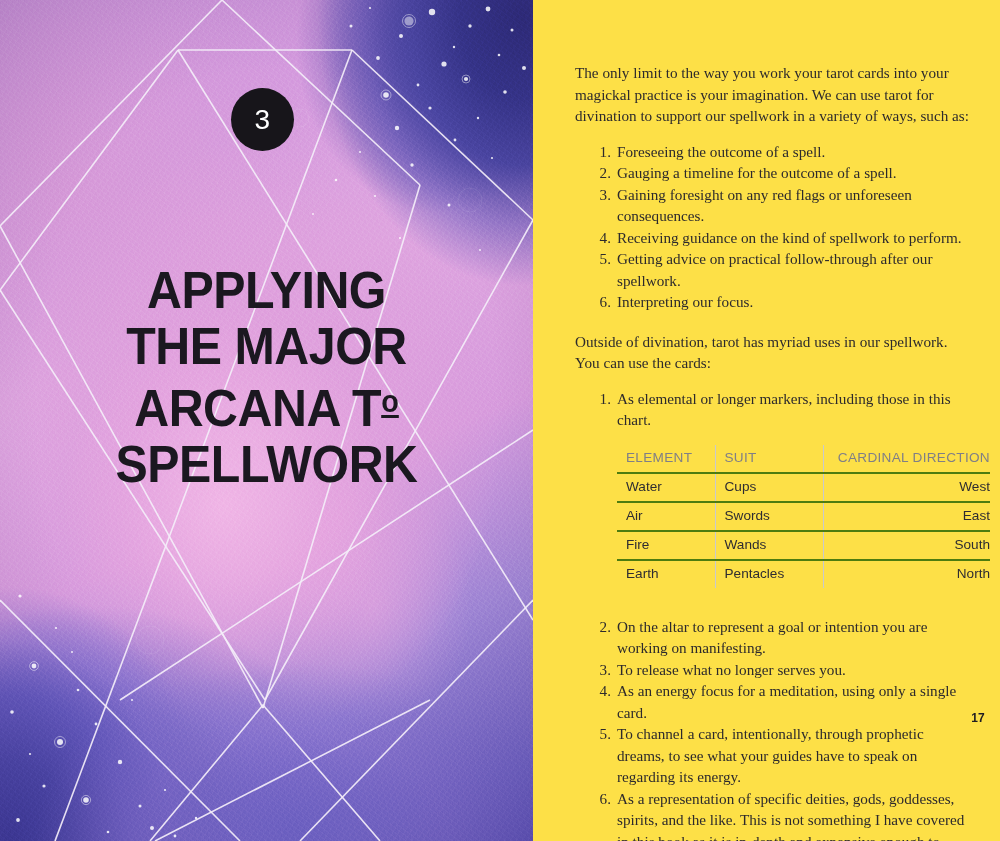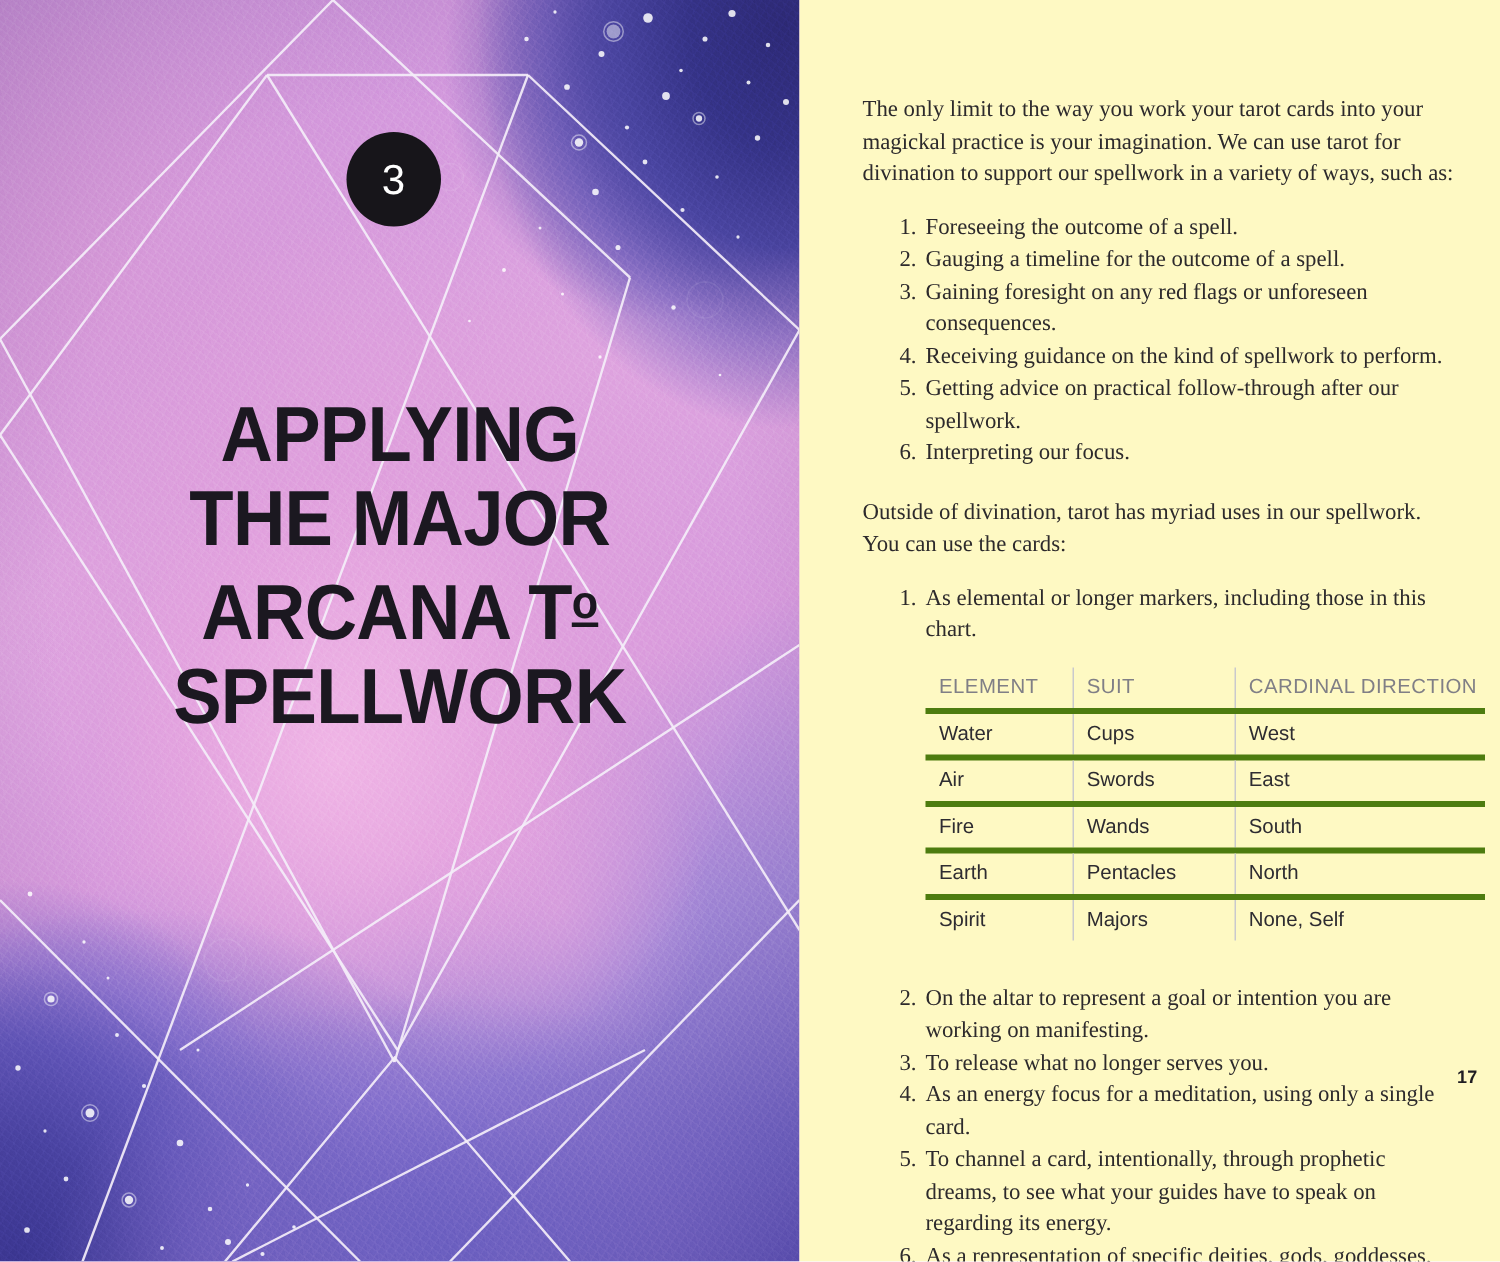--- a/index.html
+++ b/index.html
@@ -152,21 +152,21 @@
     letter-spacing: 0;
   }
 
   
   #right-page {
     position: absolute;
     left: 533px;
     top: 0;
     width: 467px;
     height: 841px;
-    background: #fef9c3;
+    background: #fde047;
   }
   #body-col {
     position: absolute;
     left: 42px;   
     top: 62px;
     width: 400px;
   }
 
   p.para {
     margin: 0 0 0 0;
@@ -215,26 +215,26 @@
   }
   table.chart col.c1 { width: 98px; }
   table.chart col.c2 { width: 108px; }
   table.chart col.c3 { width: 167px; }
 
   table.chart th, table.chart td {
     text-align: left;
     padding: 3px 0 3px 9px;
     font-size: 13.6px;
     line-height: 18px;
-    border-bottom: 4px solid #4d7c0f;
+    border-bottom: 2px solid #4d7c0f;
     border-right: 1px solid #c9c9cd;
     vertical-align: middle;
     height: 21px;
   }
-  table.chart th:last-child, table.chart td:last-child { border-right: none; }
+  table.chart th:last-child, table.chart td:last-child { border-right: none; text-align: right; }
   table.chart th {
     font-weight: 400;
     color: #807f86;
     letter-spacing: 0.3px;
   }
   table.chart td {
     color: #2e2c31;
   }
   table.chart tbody tr:last-child td { border-bottom: none; }
 
@@ -421,25 +421,20 @@
           <tr>
             <td>Fire</td>
             <td>Wands</td>
             <td>South</td>
           </tr>
           <tr>
             <td>Earth</td>
             <td>Pentacles</td>
             <td>North</td>
           </tr>
-          <tr>
-            <td>Spirit</td>
-            <td>Majors</td>
-            <td>None, Self</td>
-          </tr>
         </tbody>
       </table>
 
       <div class="gap-d"></div>
 
       <ol class="numlist spaced" id="uses-list-rest" start="2" style="counter-reset: item 1;">
         <li>On the altar to represent a goal or intention you are working on manifesting.</li>
         <li>To release what no longer serves you.</li>
         <li>As an energy focus for a meditation, using only a single card.</li>
         <li>To channel a card, intentionally, through prophetic dreams, to see what your guides have to speak on regarding its energy.</li>

